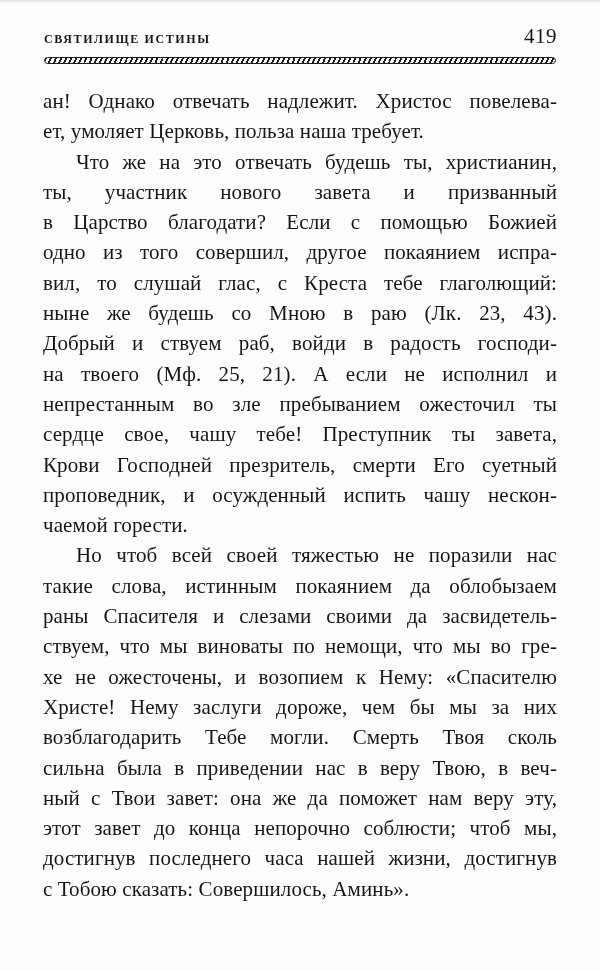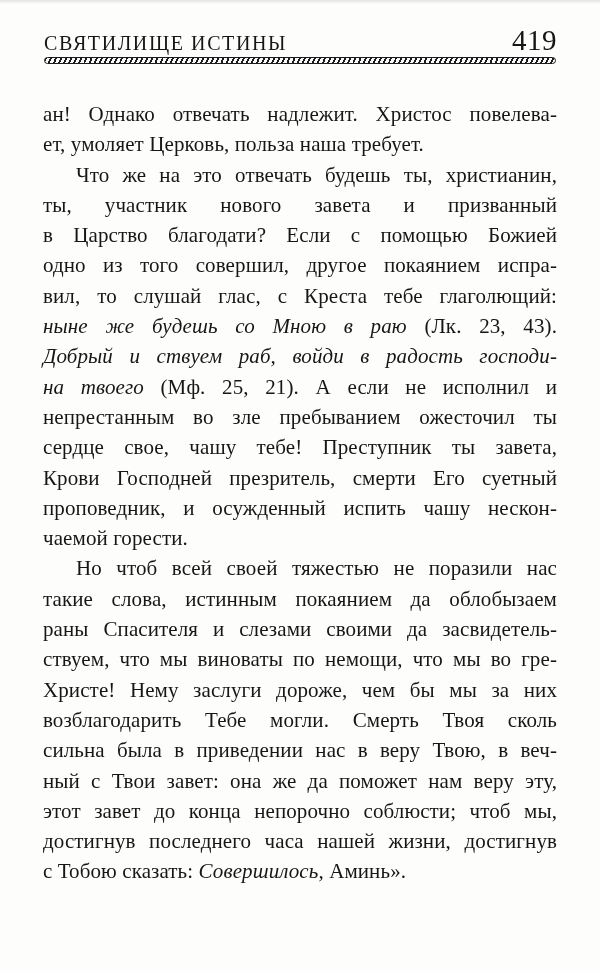--- a/index.html
+++ b/index.html
@@ -28,26 +28,26 @@
   .header {
     position: absolute;
     left: 44px;
     right: 43px;
     top: 24px;
     display: flex;
     justify-content: space-between;
     align-items: baseline;
   }
   .running-title {
-    font-size: 20px;
+    font-size: 12px;
     letter-spacing: 1.6px;
-    font-weight: 400;
+    font-weight: 700;
   }
   .page-number {
-    font-size: 29px;
+    font-size: 21px;
     letter-spacing: 0.5px;
     font-family: Liberation Serif, serif;
   }
   .rope-rule {
     position: absolute;
     left: 44px;
     top: 57px;
     width: 512px;
     height: 7px;
     border: 1.4px solid #1c1c1c;
@@ -55,38 +55,37 @@
     background: repeating-linear-gradient(
       115deg,
       #1c1c1c 0px, #1c1c1c 1.8px,
       #fbfbfb 1.8px, #fbfbfb 4.6px
     );
     box-sizing: border-box;
   }
   .text-block {
     position: absolute;
     left: 43px;
-    top: 99px;
+    top: 86px;
     width: 514px;
   }
   .line {
     font-size: 21px;
     line-height: 30.3px;
     text-align: justify;
     text-align-last: justify;
     letter-spacing: 0.1px;
   }
   .line.left {
     text-align-last: left;
   }
   .line.indent {
     text-indent: 33px;
   }
   .italic {
-    font-style: italic;
     margin-top: 40px;
   }
 </style>
 </head>
 <body>
 
 <div class="page">
 
   <div class="header">
     <span class="running-title">СВЯТИЛИЩЕ ИСТИНЫ</span>
@@ -108,20 +107,21 @@
       <div class="line"><span class="italic">на твоего </span><span>(Мф. 25, 21). А если не исполнил и</span></div>
       <div class="line"><span>непрестанным во зле пребыванием ожесточил ты</span></div>
       <div class="line"><span>сердце свое, чашу тебе! Преступник ты завета,</span></div>
       <div class="line"><span>Крови Господней презритель, смерти Его суетный</span></div>
       <div class="line"><span>проповедник, и осужденный испить чашу нескон-</span></div>
       <div class="line left"><span>чаемой горести.</span></div>
       <div class="line indent"><span>Но чтоб всей своей тяжестью не поразили нас</span></div>
       <div class="line"><span>такие слова, истинным покаянием да облобызаем</span></div>
       <div class="line"><span>раны Спасителя и слезами своими да засвидетель-</span></div>
       <div class="line"><span>ствуем, что мы виноваты по немощи, что мы во гре-</span></div>
+      <div class="line"><span>хе не ожесточены, и возопием к Нему: «Спасителю</span></div>
       <div class="line"><span>Христе! Нему заслуги дороже, чем бы мы за них</span></div>
       <div class="line"><span>возблагодарить Тебе могли. Смерть Твоя сколь</span></div>
       <div class="line"><span>сильна была в приведении нас в веру Твою, в веч-</span></div>
       <div class="line"><span>ный с Твои завет: она же да поможет нам веру эту,</span></div>
       <div class="line"><span>этот завет до конца непорочно соблюсти; чтоб мы,</span></div>
       <div class="line"><span>достигнув последнего часа нашей жизни, достигнув</span></div>
       <div class="line left"><span>с Тобою сказать: </span><span class="italic">Совершилось,</span><span> Аминь».</span></div>
     </div>
 
 </div>

